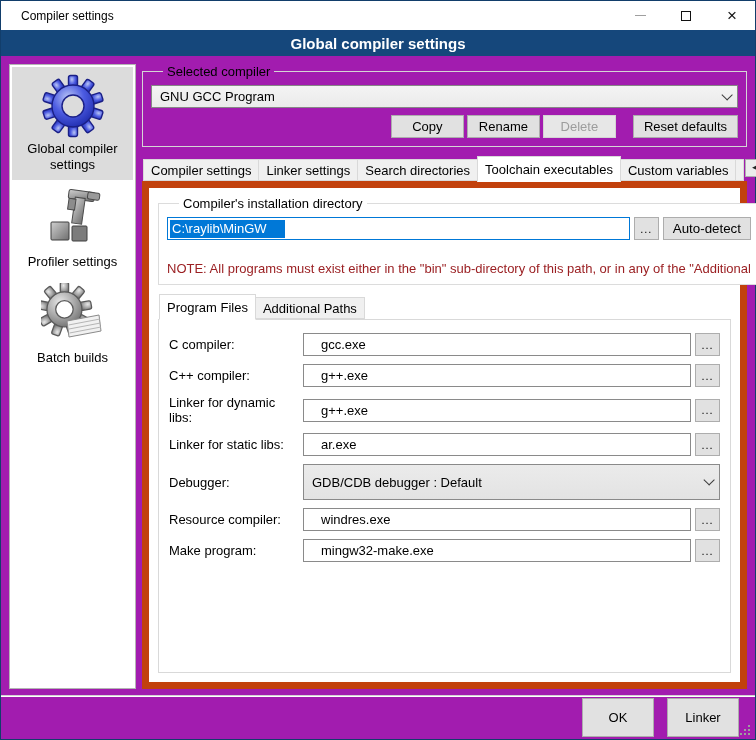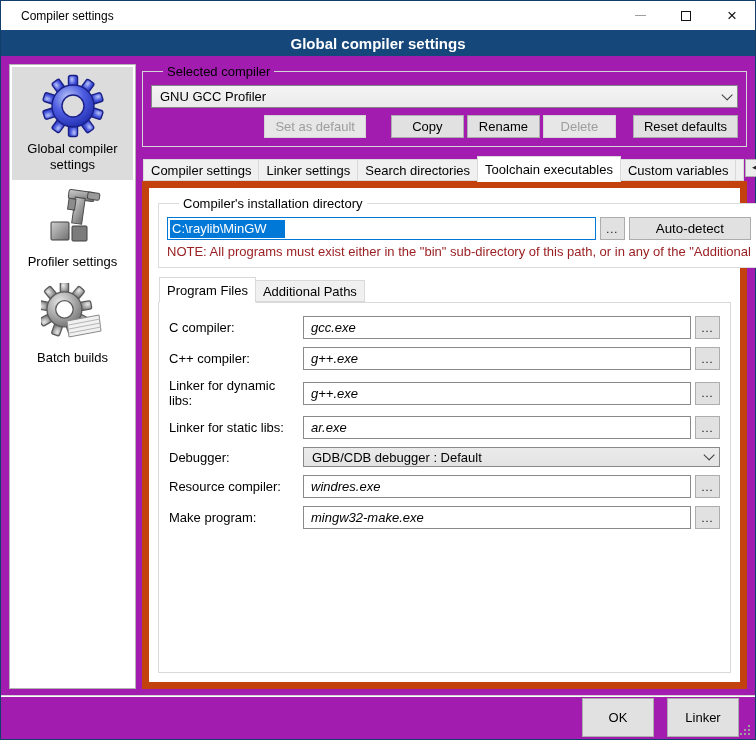--- a/index.html
+++ b/index.html
@@ -61,31 +61,31 @@
   .arrow-btn{width:18px;height:18px;border:1px solid #b0b0b0;background:#ececec;display:flex;align-items:center;justify-content:center;font-size:8px;color:#222;}
 
   .tabpanel{background:#fff;border:7px solid #c2410c;flex:1;padding:8px 9px 9px;display:flex;flex-direction:column;min-height:0;z-index:1;}
   fieldset.group.inner{border-color:#dcdcdc;background:#fff;}
 
   
   .dirrow{display:flex;align-items:center;gap:4px;margin-top:2px;}
   .textinput{flex:1;height:23px;border:1px solid var(--selection);background:#fff;display:flex;align-items:center;padding:0 2px;overflow:hidden;}
   .sel-text{background:var(--selection);color:#fff;padding:1px 18px 2px 2px;white-space:nowrap;}
   .browse-btn{width:25px;min-width:25px;height:23px;padding:0;background:#e1e1e1;border:1px solid #adadad;display:inline-flex;align-items:center;justify-content:center;font-size:11px;letter-spacing:1px;}
-  .autodetect-btn{height:23px;padding:0 26px;background:#e1e1e1;border:1px solid #adadad;display:inline-flex;align-items:center;}
-  .note{color:var(--note);margin-top:4px;white-space:nowrap;overflow:hidden;}
+  .autodetect-btn{height:23px;padding:0 9px;background:#e1e1e1;border:1px solid #adadad;display:inline-flex;align-items:center;}
+  .note{color:var(--note);margin-top:21px;white-space:nowrap;overflow:hidden;}
 
   .tabpanel2{background:#fff;border:1px solid #d9d9d9;flex:1;padding:13px 10px;min-height:0;}
 
   
   .frow{display:flex;align-items:center;margin-bottom:8px;}
   .flabel{flex:0 0 134px;padding-right:4px;}
-  .finput{flex:1;height:23px;border:1px solid #8a8a8a;background:#fff;display:flex;align-items:center;padding:0 7px;overflow:hidden;white-space:nowrap;font-style:italic;}
+  .finput{flex:1;height:23px;border:1px solid #8a8a8a;background:#fff;display:flex;align-items:center;padding:0 17px;overflow:hidden;white-space:nowrap;}
   .fbrowse{margin-left:4px;}
-  .fcombo{flex:1;height:20px;border:1px solid #8a8a8a;background:linear-gradient(#ebebeb,#e3e3e3);display:flex;align-items:center;padding:0 8px;gap:13px;}
+  .fcombo{flex:1;height:36px;border:1px solid #8a8a8a;background:linear-gradient(#ebebeb,#e3e3e3);display:flex;align-items:center;padding:0 8px;gap:13px;}
 
   
   .footer{flex:0 0 44px;border-top:1px solid #d2d2d2;box-shadow:0 1px 0 #fff inset;display:flex;align-items:center;justify-content:flex-end;gap:13px;padding:0 16px;position:relative;}
   .footer .btn{min-width:72px;height:39px;}
   .grip{position:absolute;right:5px;bottom:4px;width:2px;height:2px;background:#9e9e9e;
         box-shadow:0 0 #9e9e9e,-4px 0 #9e9e9e,-8px 0 #9e9e9e,0 -4px #9e9e9e,-4px -4px #9e9e9e,0 -8px #9e9e9e;}
 </style>
 </head>
 <body>
 
@@ -191,25 +191,24 @@
         </svg>
         <span class="side-label">Batch builds</span>
       </div>
     </div>
 
     <div class="main">
 
       <fieldset class="group">
         <legend>Selected compiler</legend>
         <div class="combo">
-          <span class="combo-value">GNU GCC Profiler</span>
+          <span class="combo-value">GNU GCC Program</span>
           <span class="chevron"></span>
         </div>
         <div class="btnrow">
-          <button class="btn disabled btn-setdefault">Set as default</button>
           <button class="btn">Copy</button>
           <button class="btn">Rename</button>
           <button class="btn disabled">Delete</button>
           <button class="btn btn-reset">Reset defaults</button>
         </div>
       </fieldset>
 
       <div class="tabstrip">
         <div class="tab">Compiler settings</div>
         <div class="tab">Linker settings</div>

